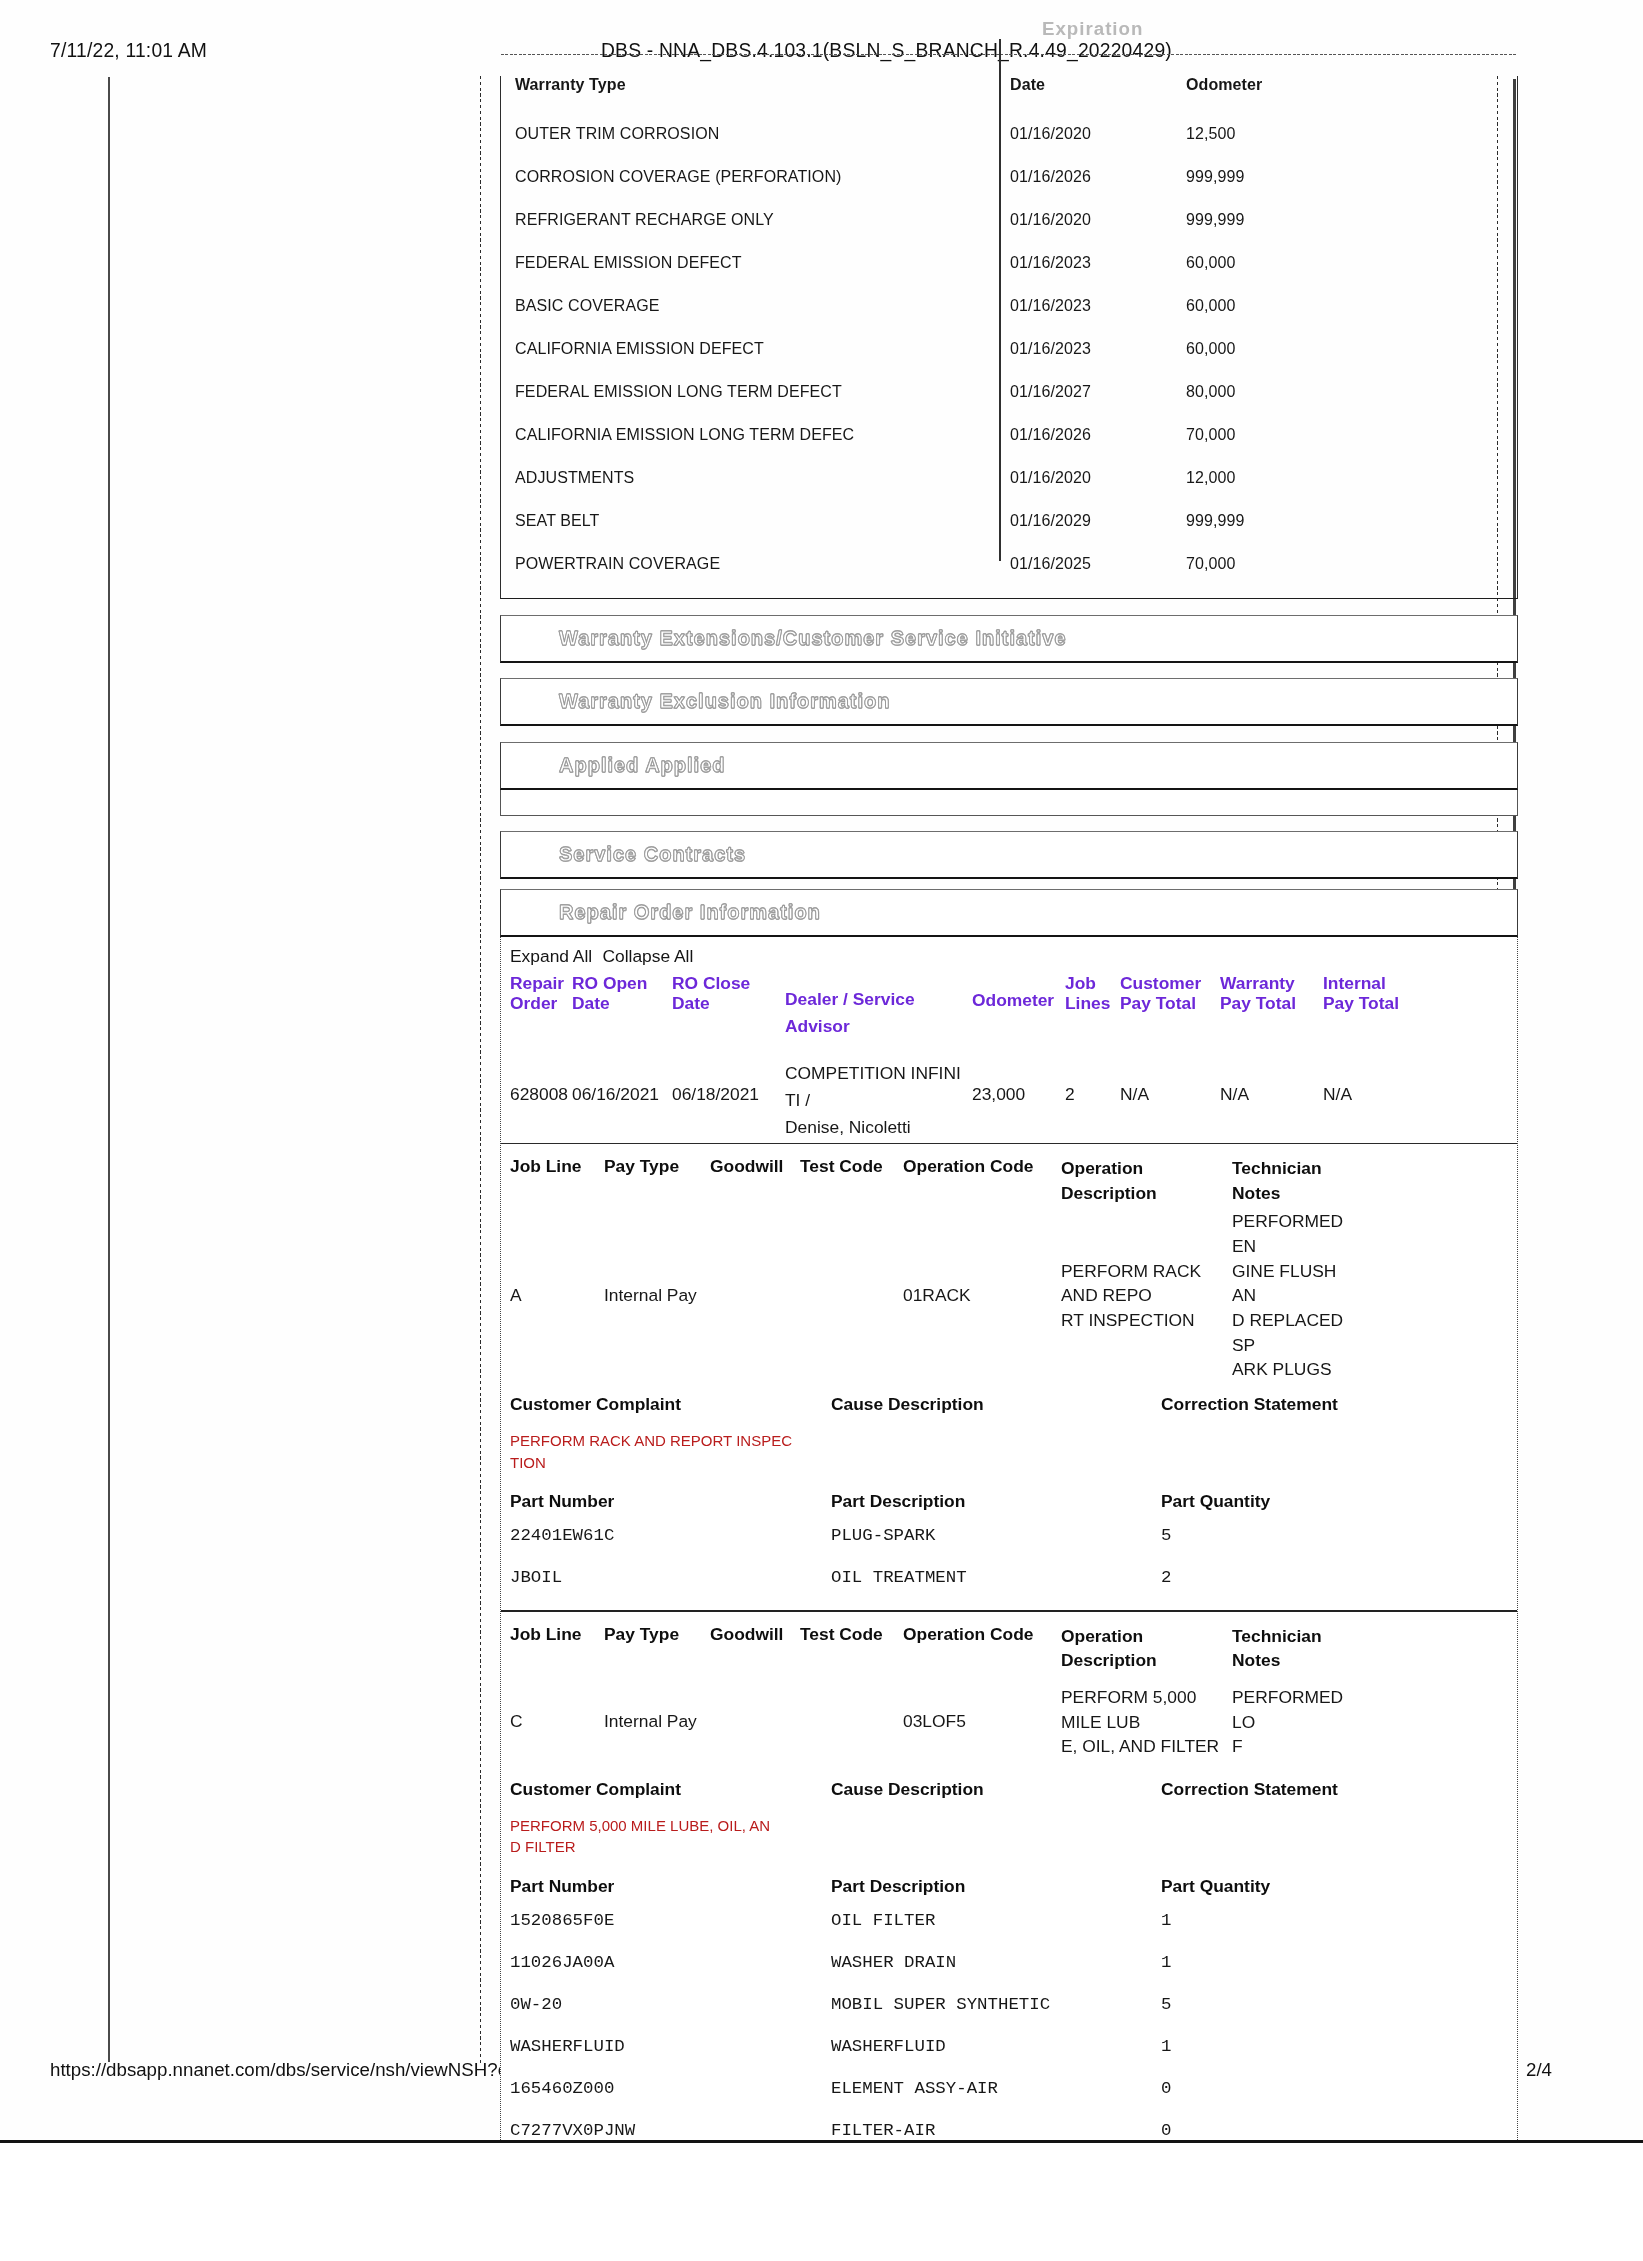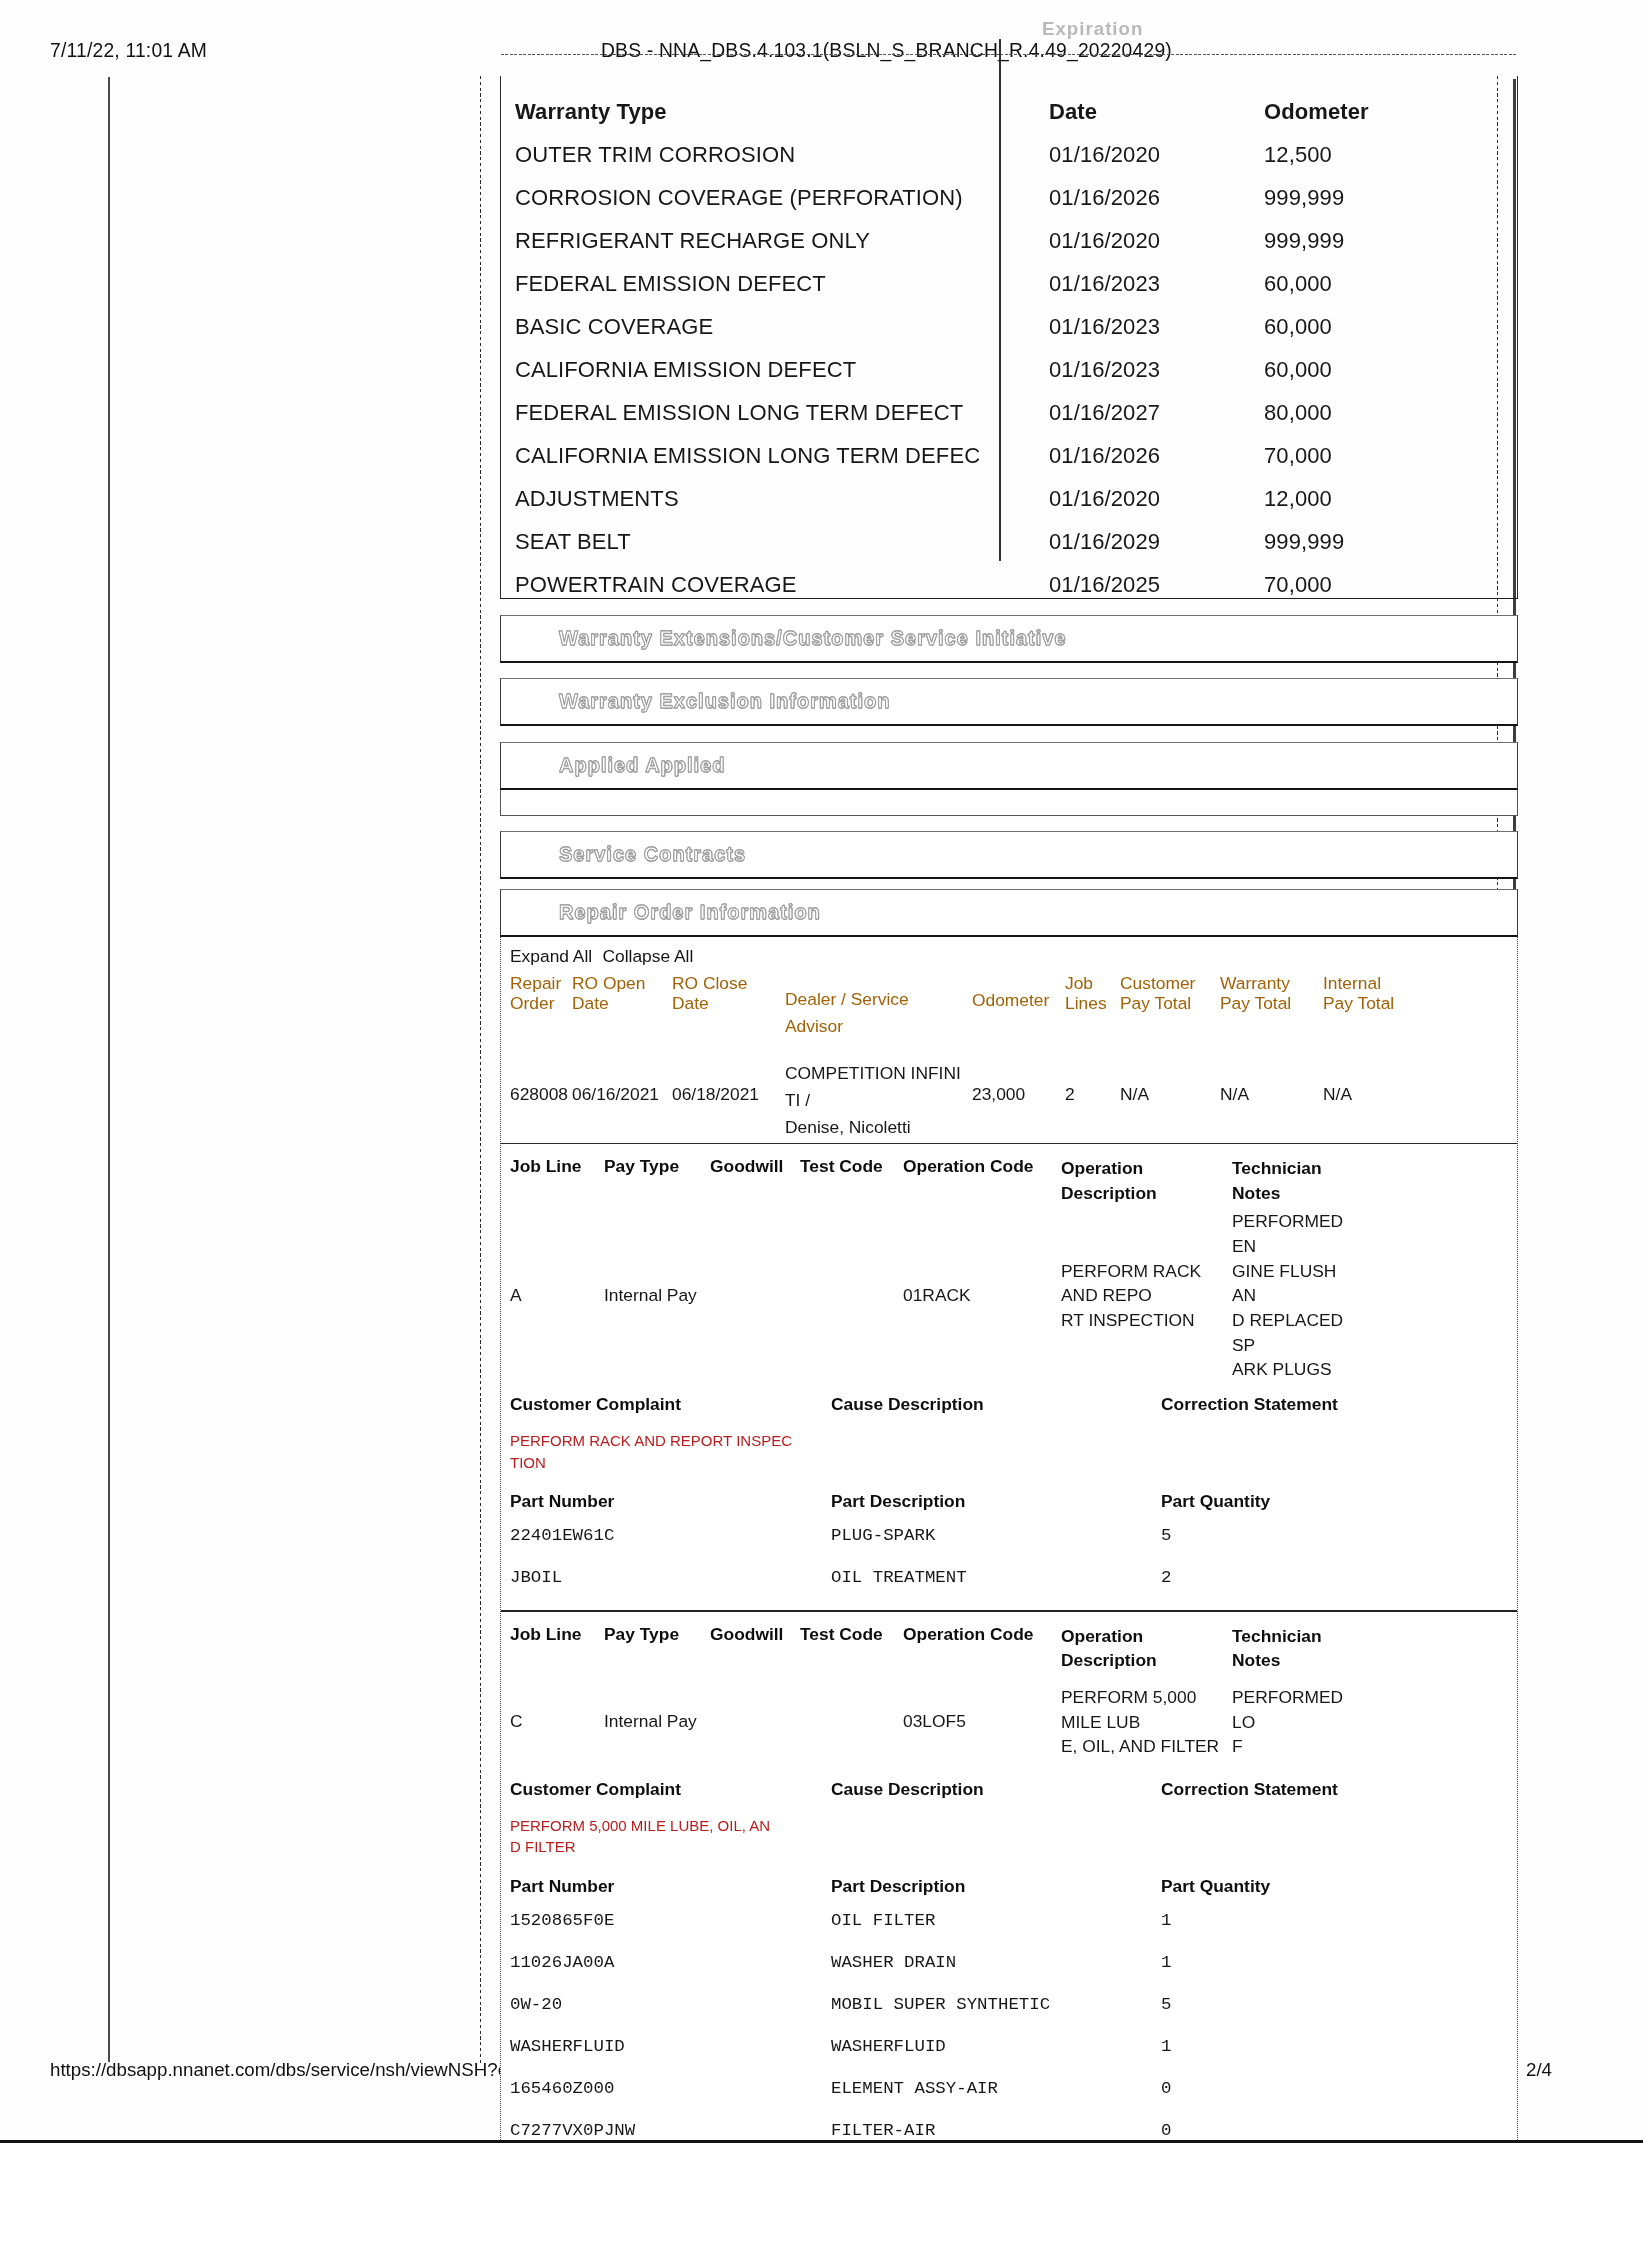--- a/index.html
+++ b/index.html
@@ -105,27 +105,26 @@
   .wt-vline {
     position: absolute;
     left: 498px;
     top: -37px;
     width: 1.9px;
     height: 100%;
     background: #2f2f2f;
   }
   .wt-row {
     display: flex;
-    align-items: flex-end;
+    align-items: flex-start;
     height: 43px;
-    font-size: 22px;
+    font-size: 16px;
     color: #171717;
     letter-spacing: 0.1px;
     white-space: nowrap;
-    gap: 39px;
   }
   .wt-row.head { font-weight: bold; height: 49px; }
   .wt-c1 { width: 498px; padding-left: 14px; box-sizing: border-box; }
   .wt-c2 { width: 155px; padding-left: 11px; box-sizing: border-box; }
   .wt-c3 { width: 193px; padding-left: 32px; box-sizing: border-box; }
 
   
   .sect {
     position: relative;
     width: 1018px;
@@ -175,21 +174,21 @@
     padding: 9px 0 6.4px 9px;
     white-space: nowrap;
   }
   .ro-tools span { margin-right: 10.3px; }
 
   .ro-head, .ro-data {
     display: flex;
     font-size: 17.4px;
     white-space: nowrap;
   }
-  .ro-head { font-weight: normal; color: #a16207; line-height: 1.14; align-items: flex-start; padding-bottom: 6.4px;}
+  .ro-head { font-weight: bold; color: #6d28d9; line-height: 1.14; align-items: flex-start; padding-bottom: 6.4px;}
   .ro-data { color: #171717; align-items: center; min-height: 97px; }
   .ro-c-order   { width: 71px;  padding-left: 9px; box-sizing: border-box; }
   .ro-c-open    { width: 100px; }
   .ro-c-close   { width: 113px; }
   .ro-c-dealer  { width: 187px; white-space: normal; line-height: 1.55; margin-top: 12px; }
   .ro-c-odo     { width: 93px; }
   .ro-c-jl      { width: 55px; }
   .ro-c-cpt     { width: 100px; }
   .ro-c-wpt     { width: 103px; }
   .ro-c-ipt     { width: 103px; }

